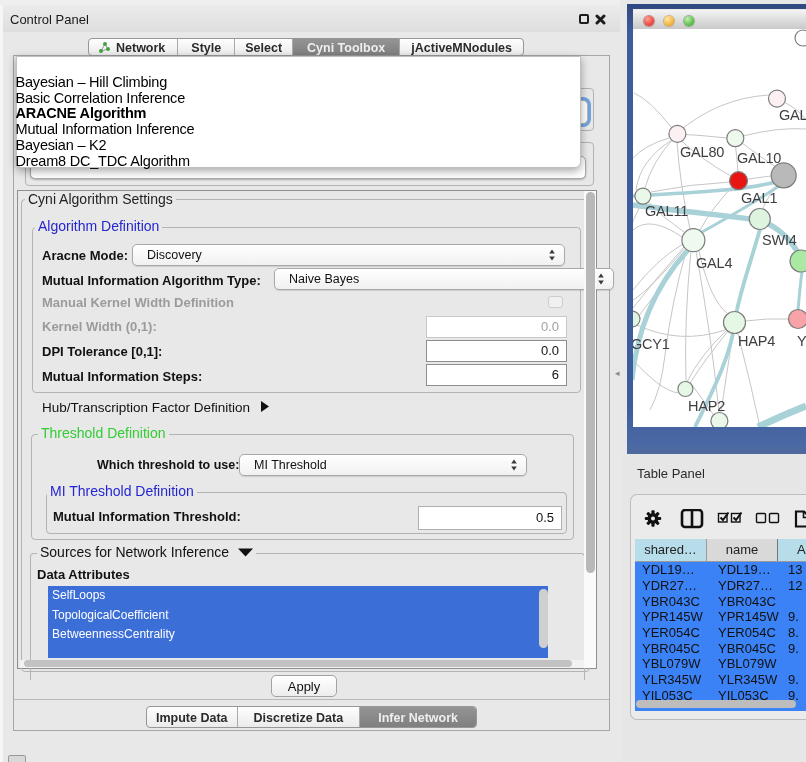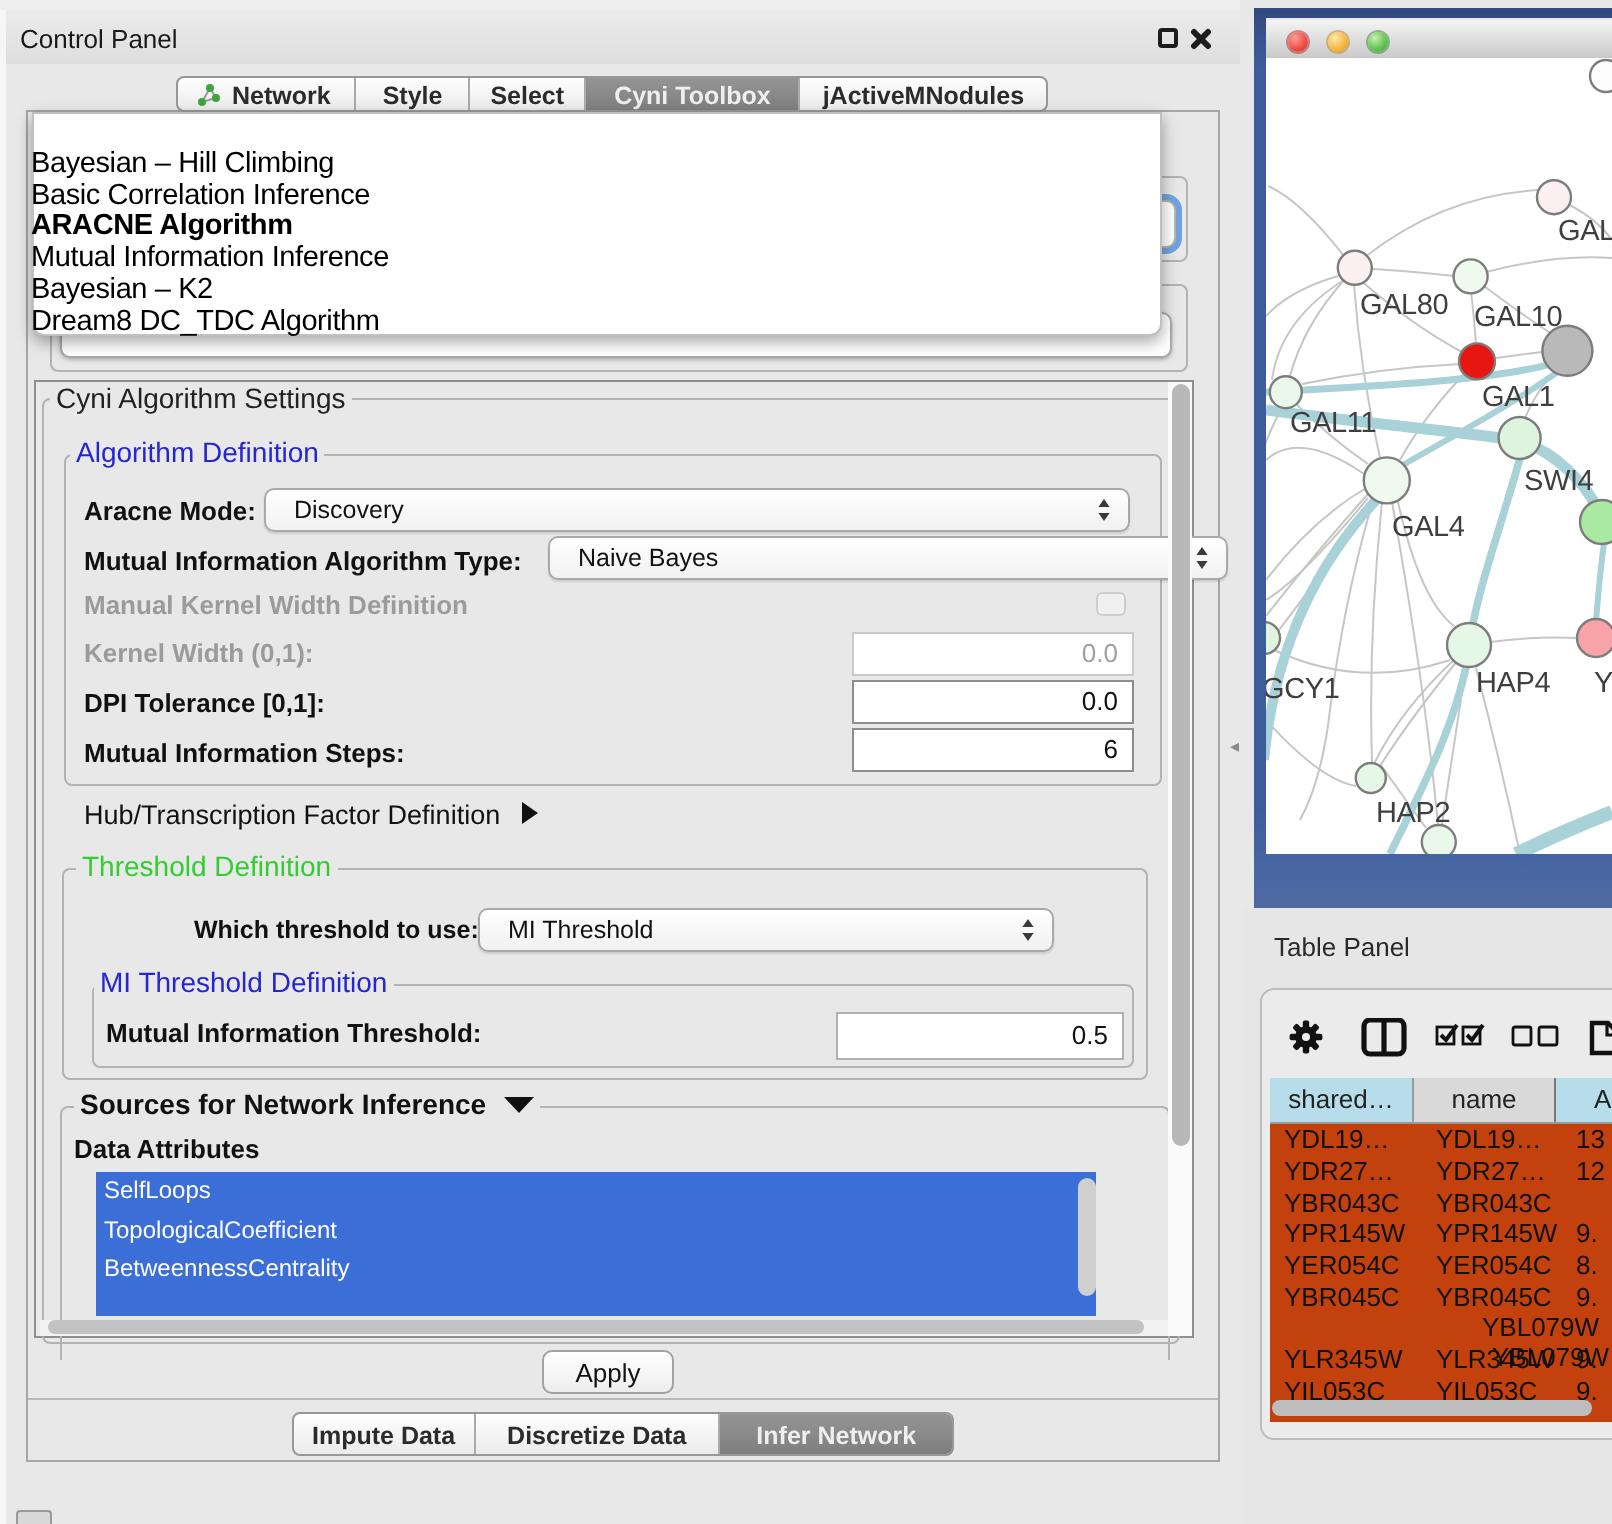--- a/index.html
+++ b/index.html
@@ -102,21 +102,21 @@
     </svg>
   </div>
 
 <div class="grp" style="left:46px;top:492px;width:521px;height:42px;"></div>
 <div class="grplab" style="left:47px;top:484px;color:#2525d2;">MI Threshold Definition</div>
 
 <div class="abs b" style="left:53px;top:509px;font-size:13px;color:#111;">Mutual Information Threshold:</div>
 <div class="field" style="left:418px;top:506px;width:144px;height:24px;border:1px solid #b0b0b0;line-height:22px;">0.5</div>
 
 <div class="grp" style="left:30px;top:553px;width:555px;height:127px;border-bottom:none;border-radius:4px 4px 0 0;"></div>
-<div class="grplab" style="left:37px;top:545px;color:#111;font-weight:bold;">Sources for Network Inference
+<div class="grplab" style="left:37px;top:545px;color:#111;">Sources for Network Inference
   <svg width="15" height="9" viewBox="0 0 15 9" style="margin-left:5px;">
       <path d="M0 0.5 L15 0.5 L7.5 8.5 Z" fill="#111"></path>
     </svg></div>
 <div class="abs b" style="left:37px;top:567px;font-size:13px;color:#111;">Data Attributes</div>
 
 <div class="abs" style="left:48px;top:586px;width:500px;height:72px;background:#3c6ed8;color:#fff;font-size:12px;overflow:hidden;">
   <div style="padding-left:4px;height:19.5px;line-height:19.5px;">SelfLoops</div>
   <div style="padding-left:4px;height:19.5px;line-height:19.5px;">TopologicalCoefficient</div>
   <div style="padding-left:4px;height:19.5px;line-height:19.5px;">BetweennessCentrality</div>
 </div>
@@ -276,21 +276,21 @@
 
   <g stroke="#111" stroke-width="1.4" fill="none">
     <rect x="112.5" y="4.5" width="9" height="9" rx="1"></rect>
     <rect x="125.5" y="4.5" width="9" height="9" rx="1"></rect>
   </g>
 
   <path d="M152 2.5 L160 2.5 L165.5 8 L165.5 17.5 L152 17.5 Z" fill="none" stroke="#111" stroke-width="2.2"></path>
   <path d="M159.5 2.5 L159.5 8.5 L165.5 8.5" fill="none" stroke="#111" stroke-width="1.6"></path>
 </svg>
 
-<div class="abs" style="left:635px;top:539px;width:171px;height:172px;background:#c2410c;overflow:hidden;font-size:13px;">
+<div class="abs" style="left:635px;top:539px;width:171px;height:172px;background:#3b82f6;overflow:hidden;font-size:13px;">
   <div style="display:flex;height:23px;border-bottom:1px solid #9a9a9a;color:#222;">
     <div style="width:72px;background:#b7dcea;border-right:1px solid #9a9a9a;text-align:center;line-height:22px;">shared…</div>
     <div style="width:71px;background:#d9d9d9;border-right:1px solid #777;text-align:center;line-height:22px;">name</div>
     <div style="flex:1;background:#b7dcea;padding-left:19px;line-height:22px;">A</div>
   </div>
   <div id="rows" style="color:#111;">
       <div style="display:flex;height:15.7px;align-items:center;">
         <div style="width:72px;padding-left:7px;">YDL19…</div>
         <div style="width:71px;padding-left:11px;">YDL19…</div>
         <div style="flex:1;padding-left:10px;">13</div>
@@ -313,21 +313,21 @@
       <div style="display:flex;height:15.7px;align-items:center;">
         <div style="width:72px;padding-left:7px;">YER054C</div>
         <div style="width:71px;padding-left:11px;">YER054C</div>
         <div style="flex:1;padding-left:10px;">8.</div>
       </div>
       <div style="display:flex;height:15.7px;align-items:center;">
         <div style="width:72px;padding-left:7px;">YBR045C</div>
         <div style="width:71px;padding-left:11px;">YBR045C</div>
         <div style="flex:1;padding-left:10px;">9.</div>
       </div>
-      <div style="display:flex;height:15.7px;align-items:flex-end;flex-direction:column;">
+      <div style="display:flex;height:15.7px;align-items:flex-start;">
         <div style="width:72px;padding-left:7px;">YBL079W</div>
         <div style="width:71px;padding-left:11px;">YBL079W</div>
         <div style="flex:1;padding-left:10px;"></div>
       </div>
       <div style="display:flex;height:15.7px;align-items:center;">
         <div style="width:72px;padding-left:7px;">YLR345W</div>
         <div style="width:71px;padding-left:11px;">YLR345W</div>
         <div style="flex:1;padding-left:10px;">9.</div>
       </div>
       <div style="display:flex;height:15.7px;align-items:center;">

